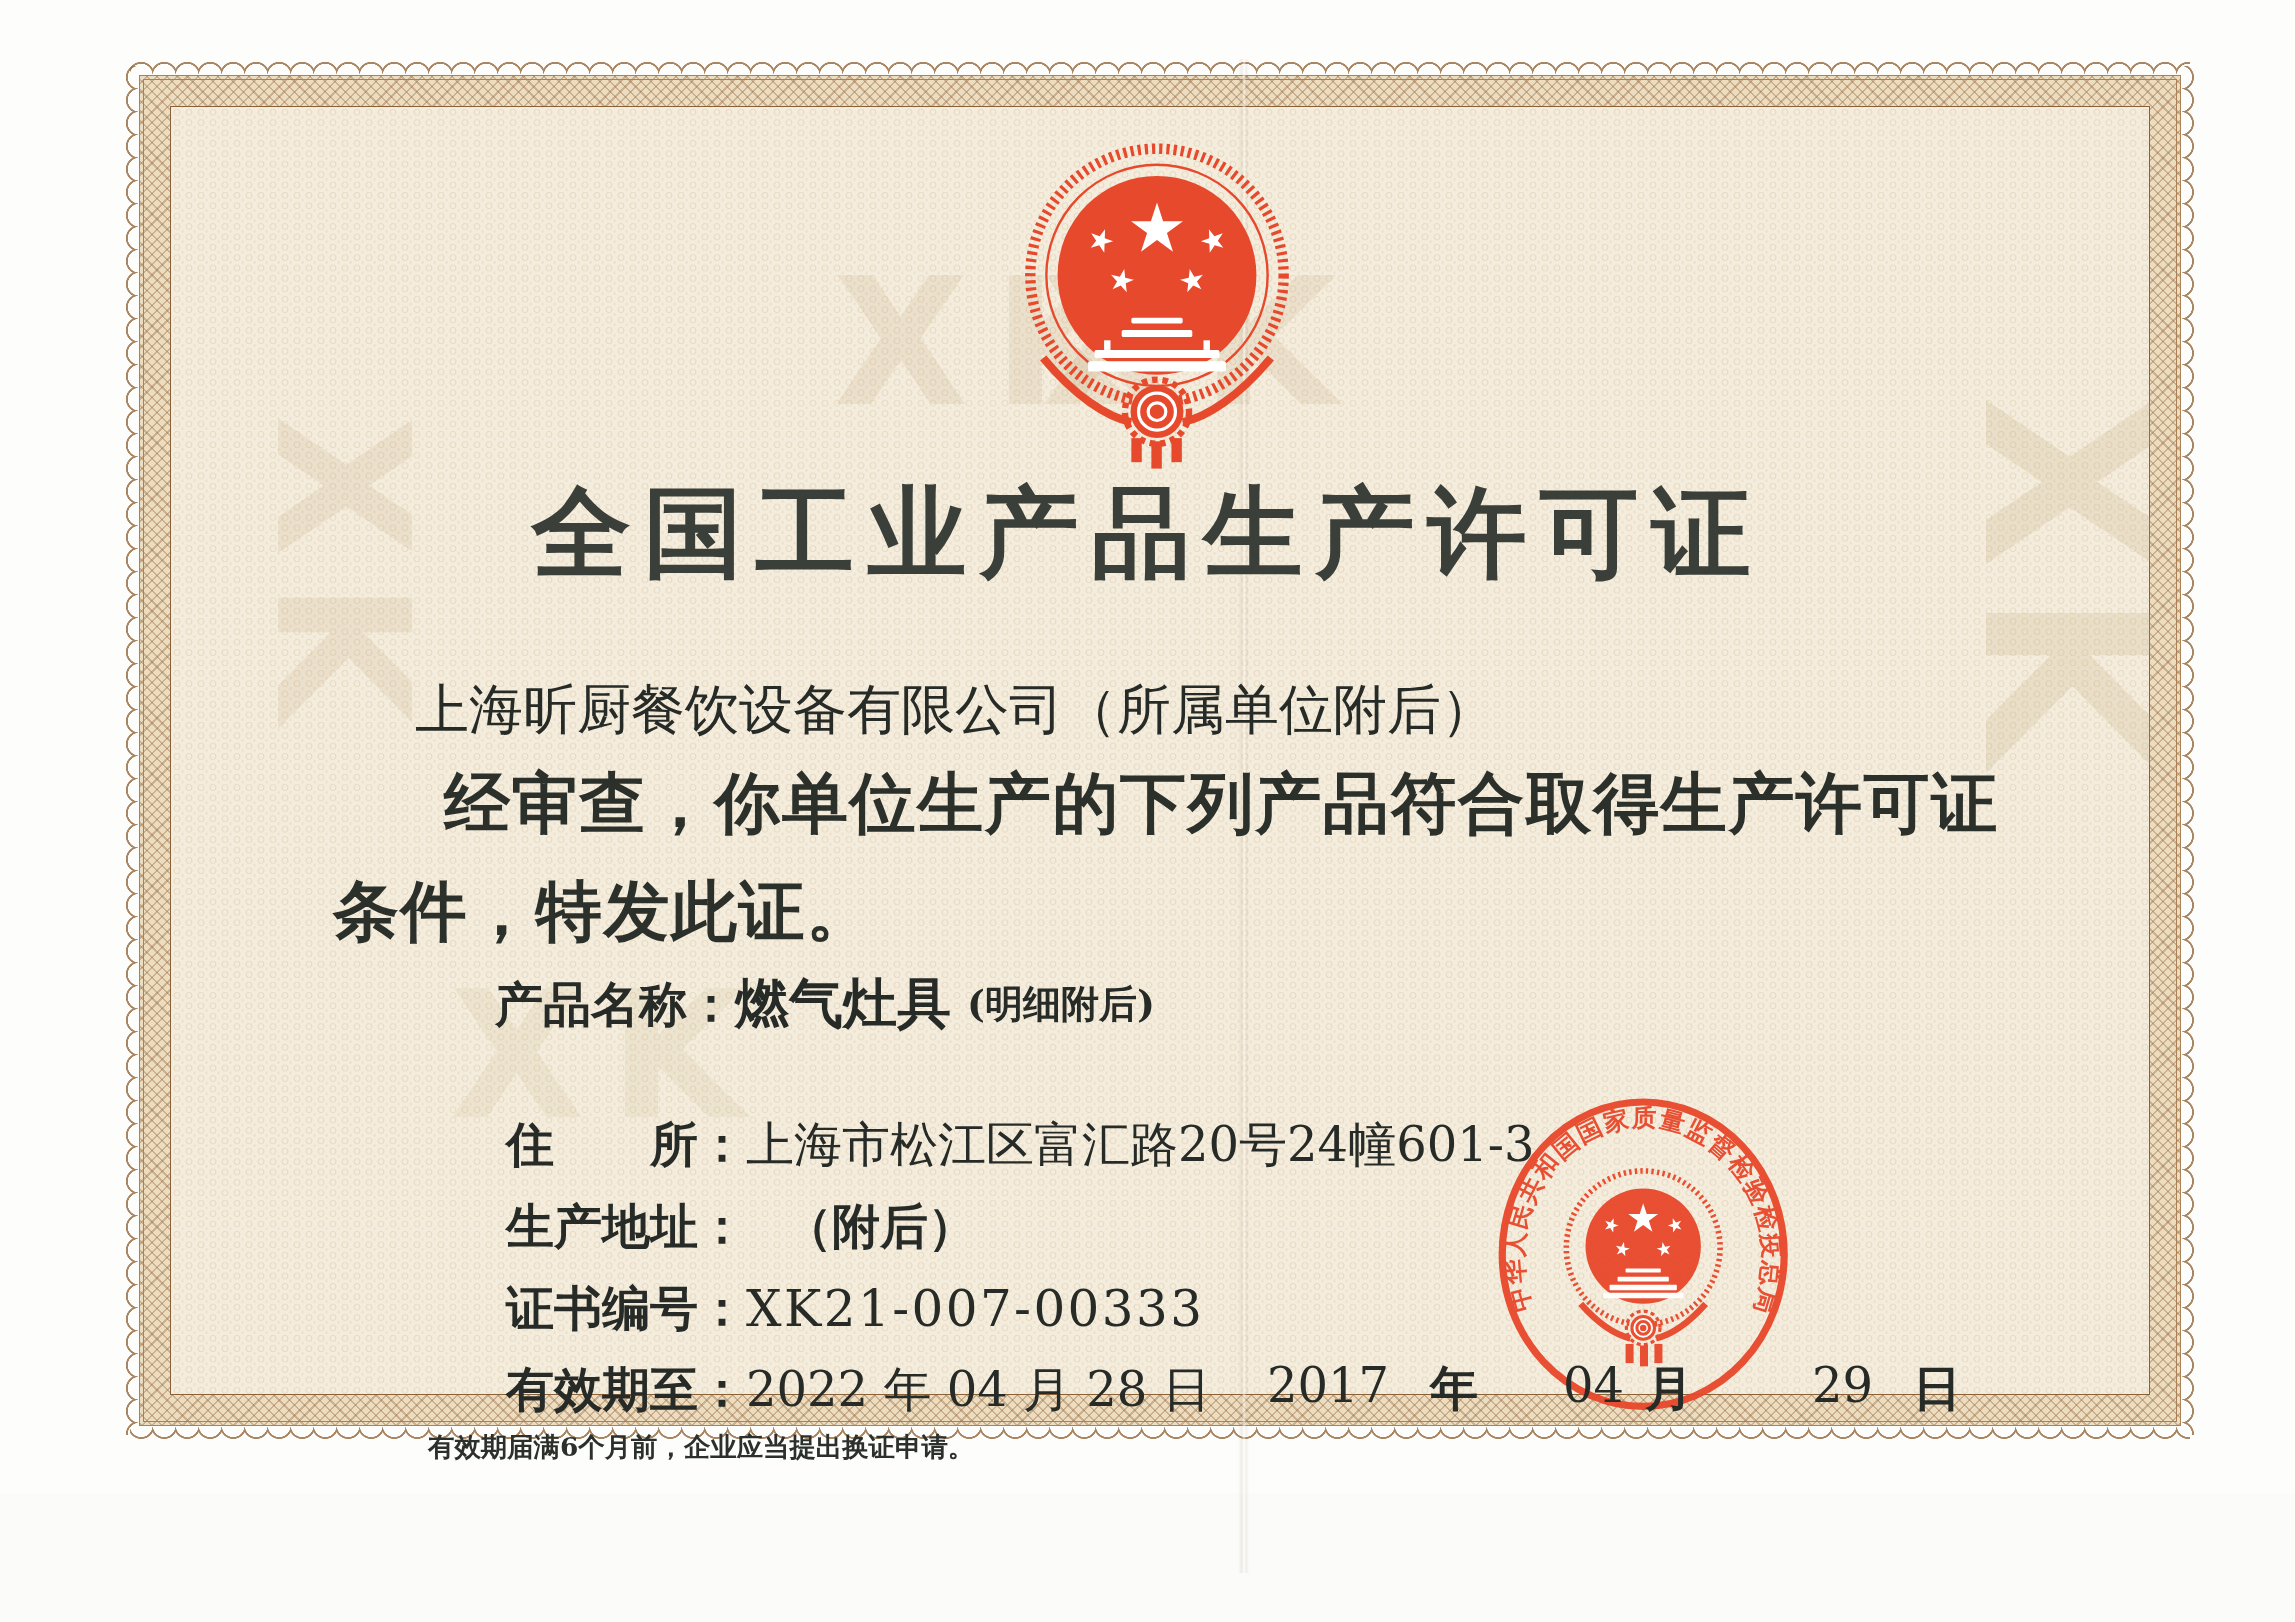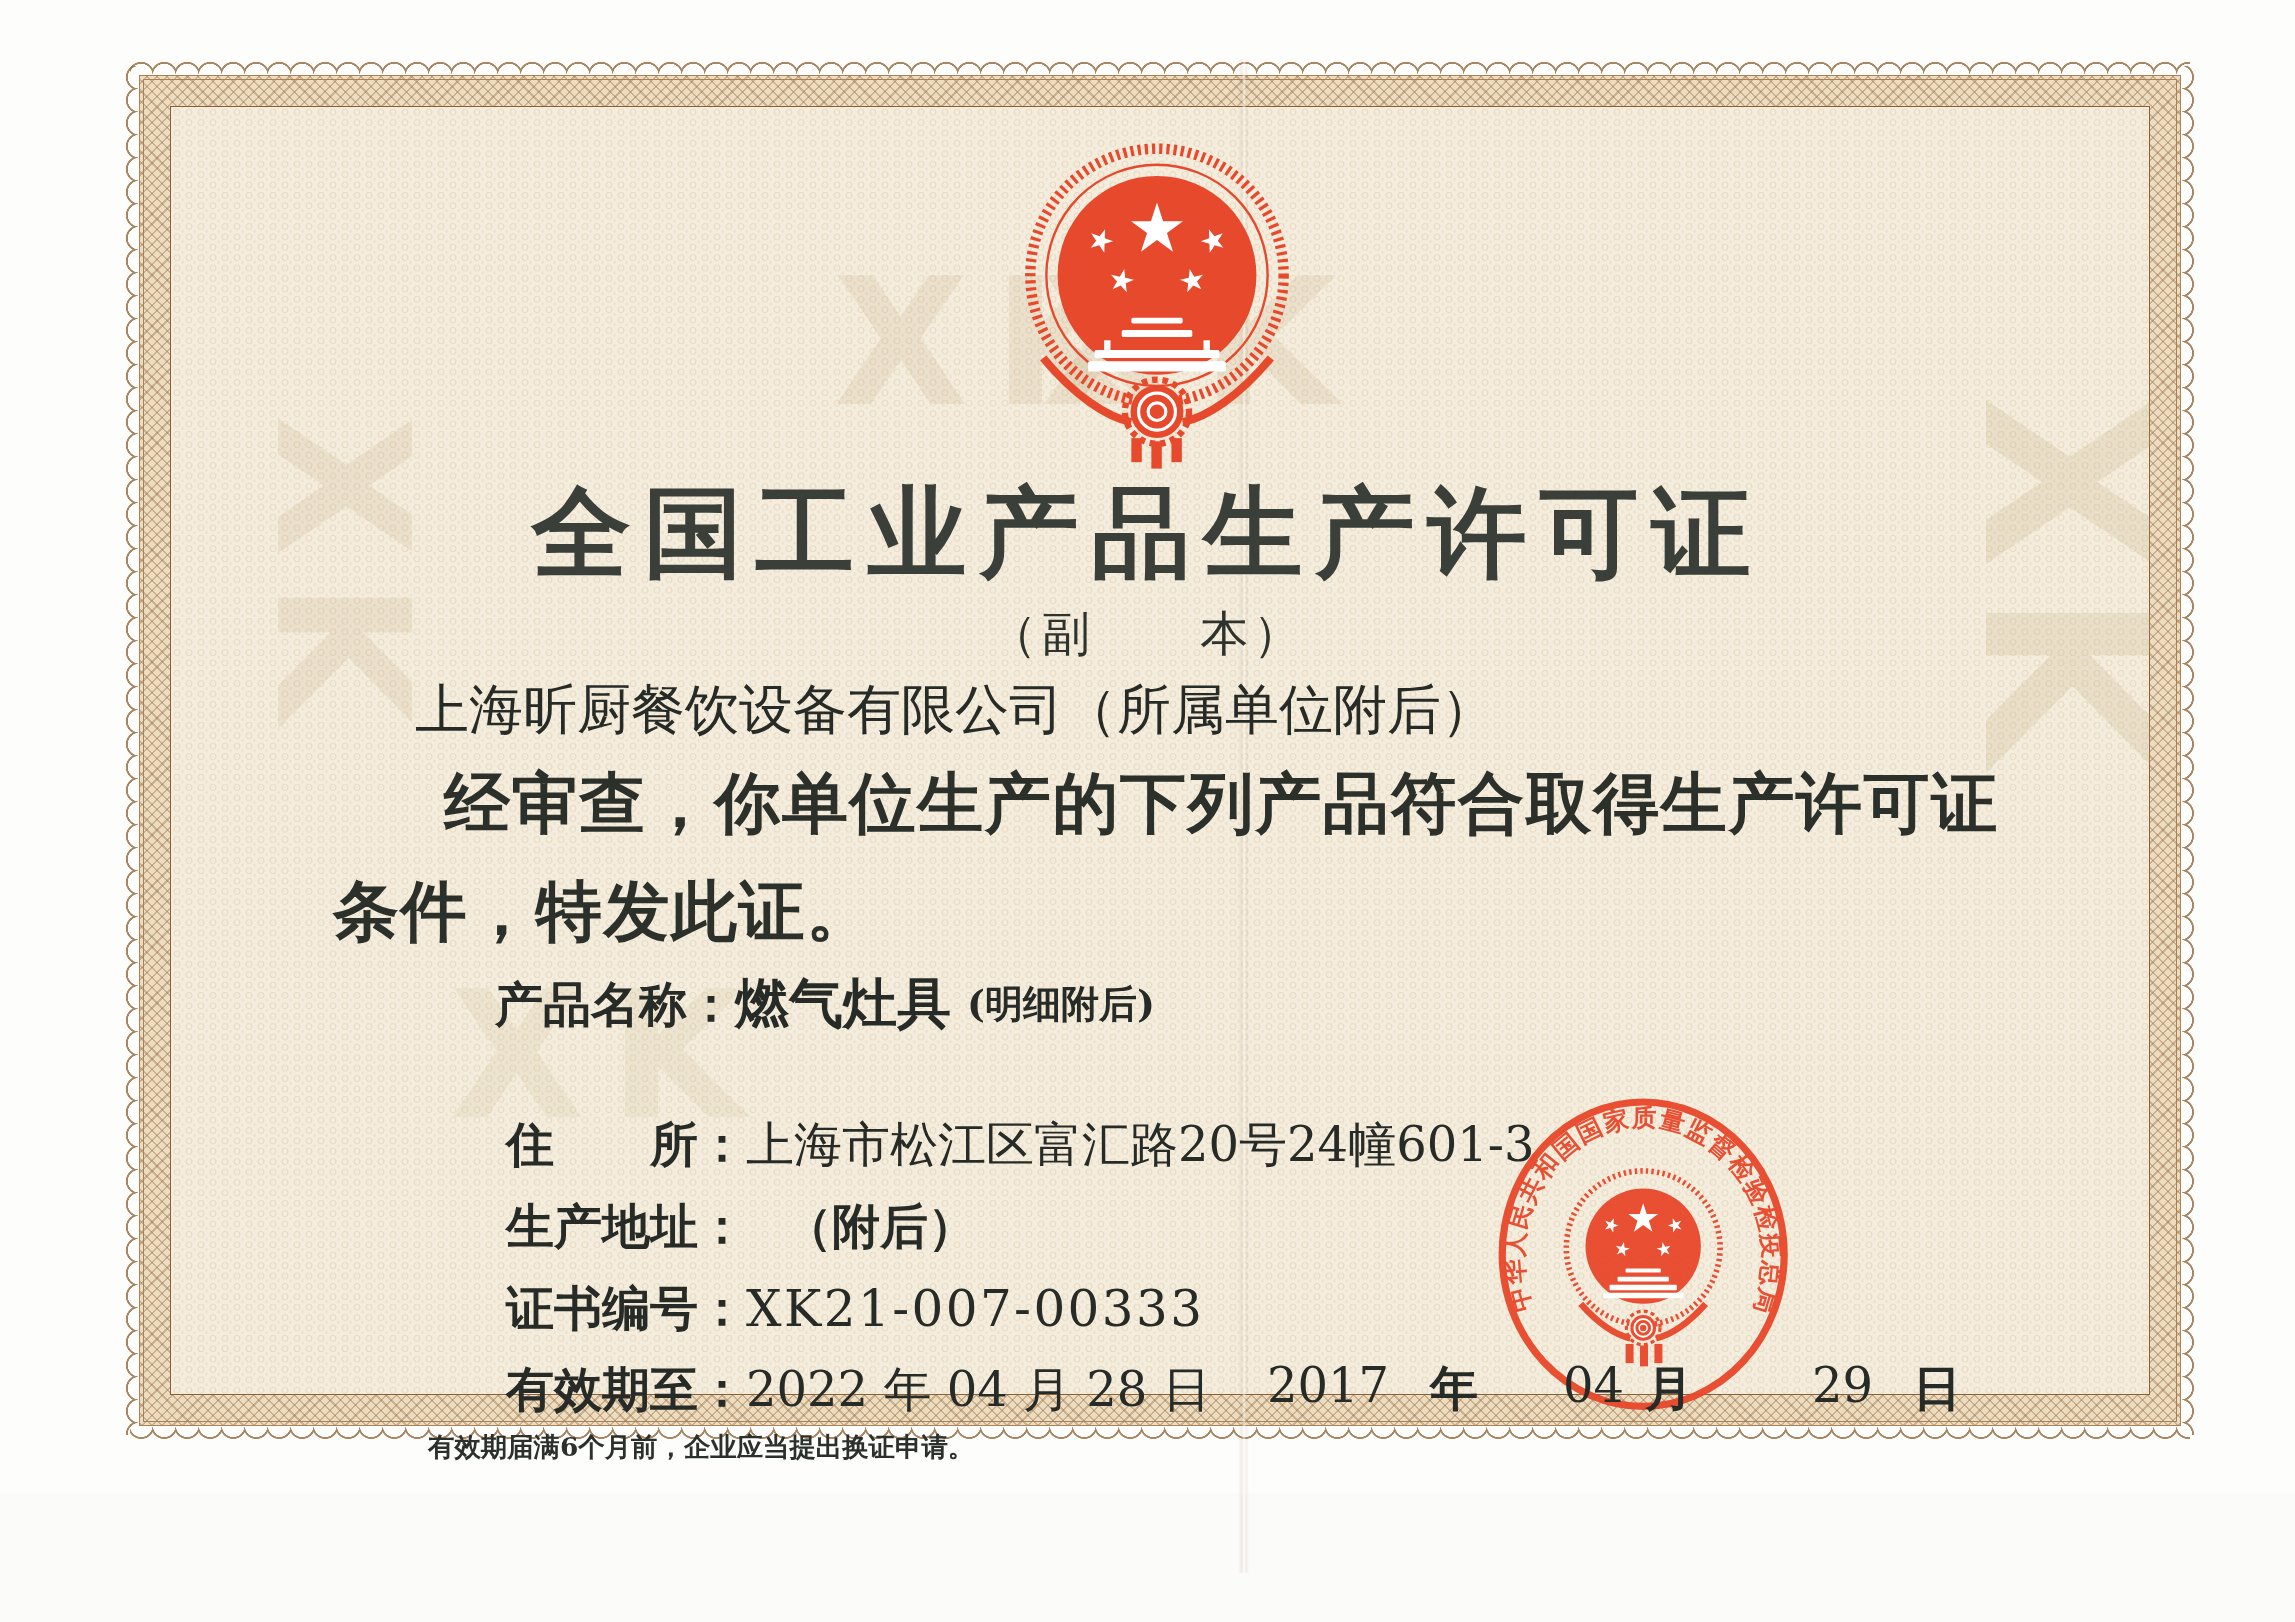--- a/index.html
+++ b/index.html
@@ -113,21 +113,20 @@
       <path d="M40,318 C80,366 120,392 150,398" stroke="#e7492c" stroke-width="10" fill="none"></path>
       <path d="M324,318 C284,366 244,392 214,398" stroke="#e7492c" stroke-width="10" fill="none"></path>
       <rect x="150" y="418" width="13" height="30" fill="#e7492c"></rect>
       <rect x="175" y="422" width="13" height="34" fill="#e7492c"></rect>
       <rect x="200" y="418" width="13" height="30" fill="#e7492c"></rect>
     </g>
   </svg>
 
   <div class="content">
     <div class="title">全国工业产品生产许可证</div>
-    <div class="subtitle">（副　　本）</div>
     <div class="company">上海昕厨餐饮设备有限公司（所属单位附后）</div>
     <div class="bodyline body1">经审查，你单位生产的下列产品符合取得生产许可证</div>
     <div class="bodyline body2">条件，特发此证。</div>
 
     <div class="row product-row">
       <span class="label">产品名称：</span>
       <span class="product-value">燃气灶具</span>
       <span class="product-note">(明细附后)</span>
     </div>
 

